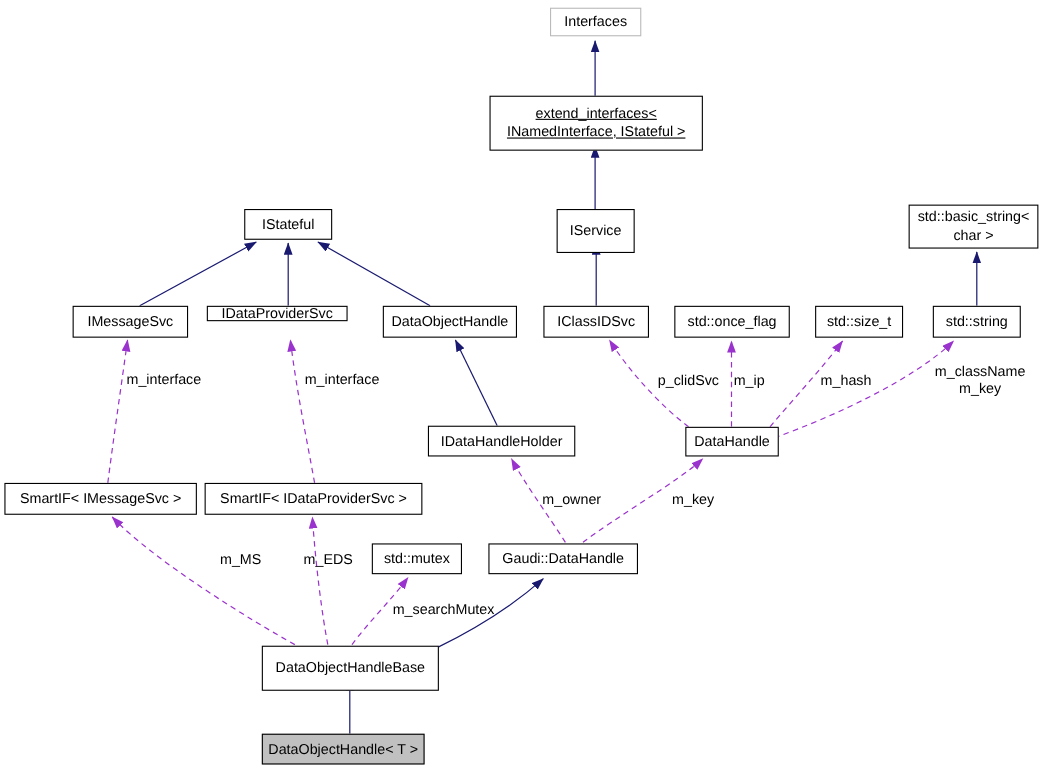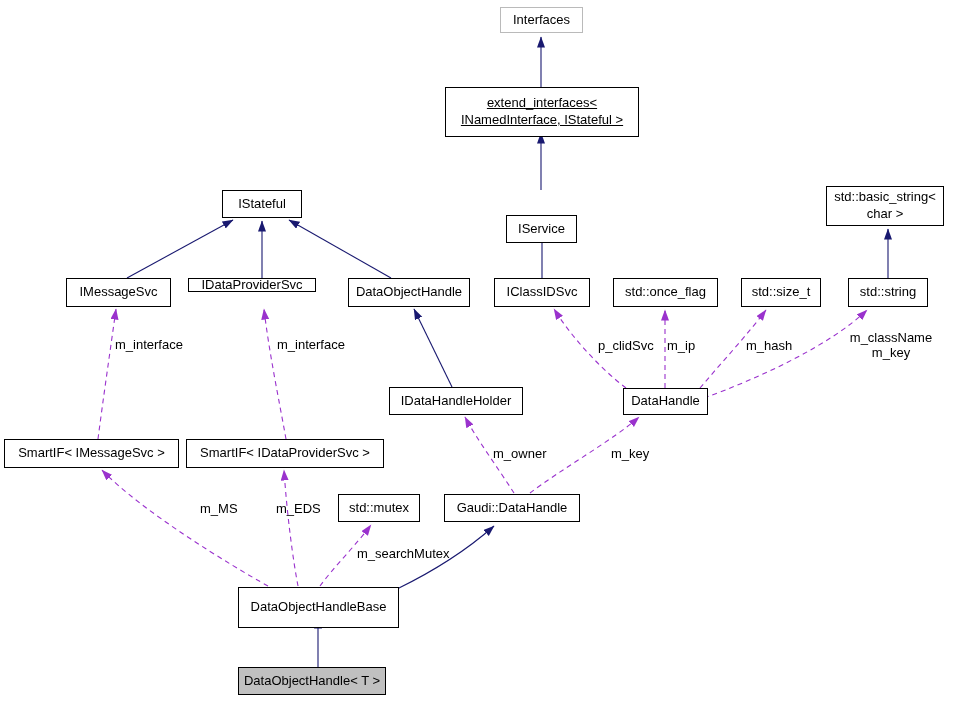--- a/index.html
+++ b/index.html
@@ -93,21 +93,21 @@
 
   <div class="node" style="left:445px; top:87px; width:194px; height:50px;text-decoration:underline;">
     <span>extend_interfaces&lt;</span>
     <span>INamedInterface, IStateful &gt;</span>
   </div>
 
   <div class="node" style="left:222px; top:190px; width:80px; height:28px;">
     <span>IStateful</span>
   </div>
 
-  <div class="node" style="left:506px; top:190px; width:71px; height:28px;margin-top:25px;">
+  <div class="node" style="left:506px; top:190px; width:71px; height:40px;">
     <span>IService</span>
   </div>
 
   <div class="node" style="left:826px; top:186px; width:118px; height:40px;">
     <span>std::basic_string&lt;</span>
     <span>char &gt;</span>
   </div>
 
   <div class="node" style="left:66px; top:278px; width:105px; height:29px;">
     <span>IMessageSvc</span>

